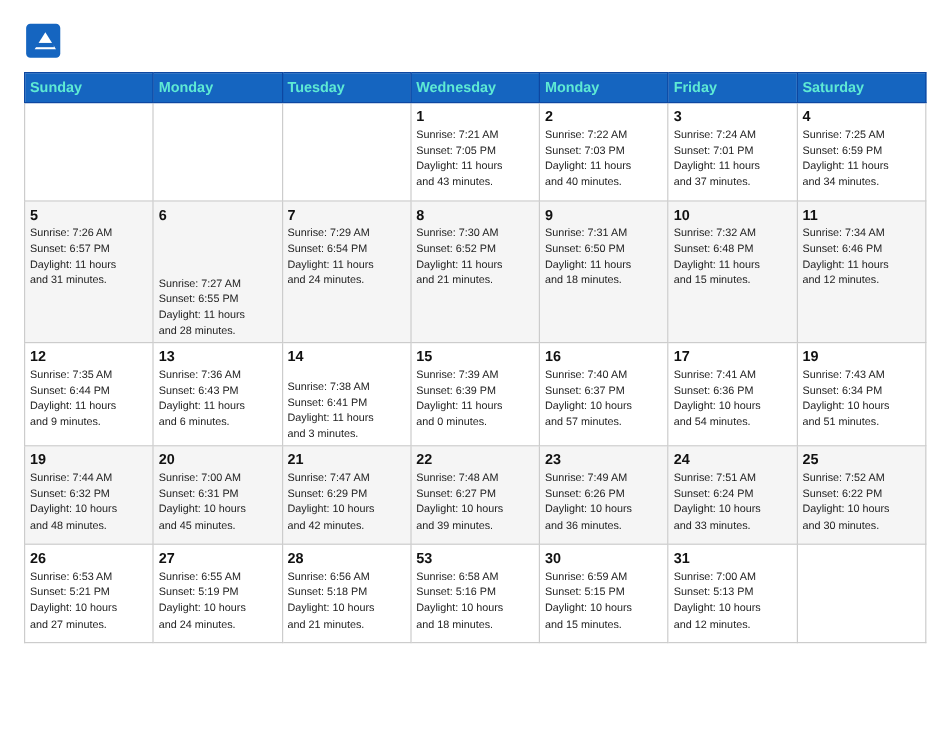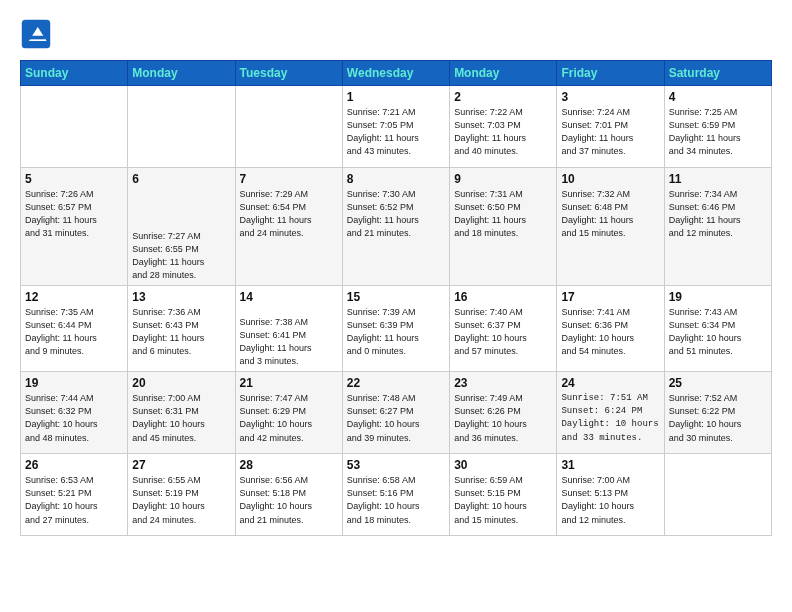--- a/index.html
+++ b/index.html
@@ -292,21 +292,21 @@
           </td>
           <td>
             <div class="day-num">23</div>
             <div class="day-info" style="white-space: pre-line;">Sunrise: 7:49 AM
 Sunset: 6:26 PM
 Daylight: 10 hours
 and 36 minutes.</div>
           </td>
           <td>
             <div class="day-num">24</div>
-            <div class="day-info" style="white-space: pre-line; font-family: Liberation Mono, monospace;">Sunrise: 7:51 AM
+            <div class="day-info" style="white-space: pre-line;">Sunrise: 7:51 AM
 Sunset: 6:24 PM
 Daylight: 10 hours
 and 33 minutes.</div>
           </td>
           <td>
             <div class="day-num">25</div>
             <div class="day-info" style="white-space: pre-line;">Sunrise: 7:52 AM
 Sunset: 6:22 PM
 Daylight: 10 hours
 and 30 minutes.</div>

